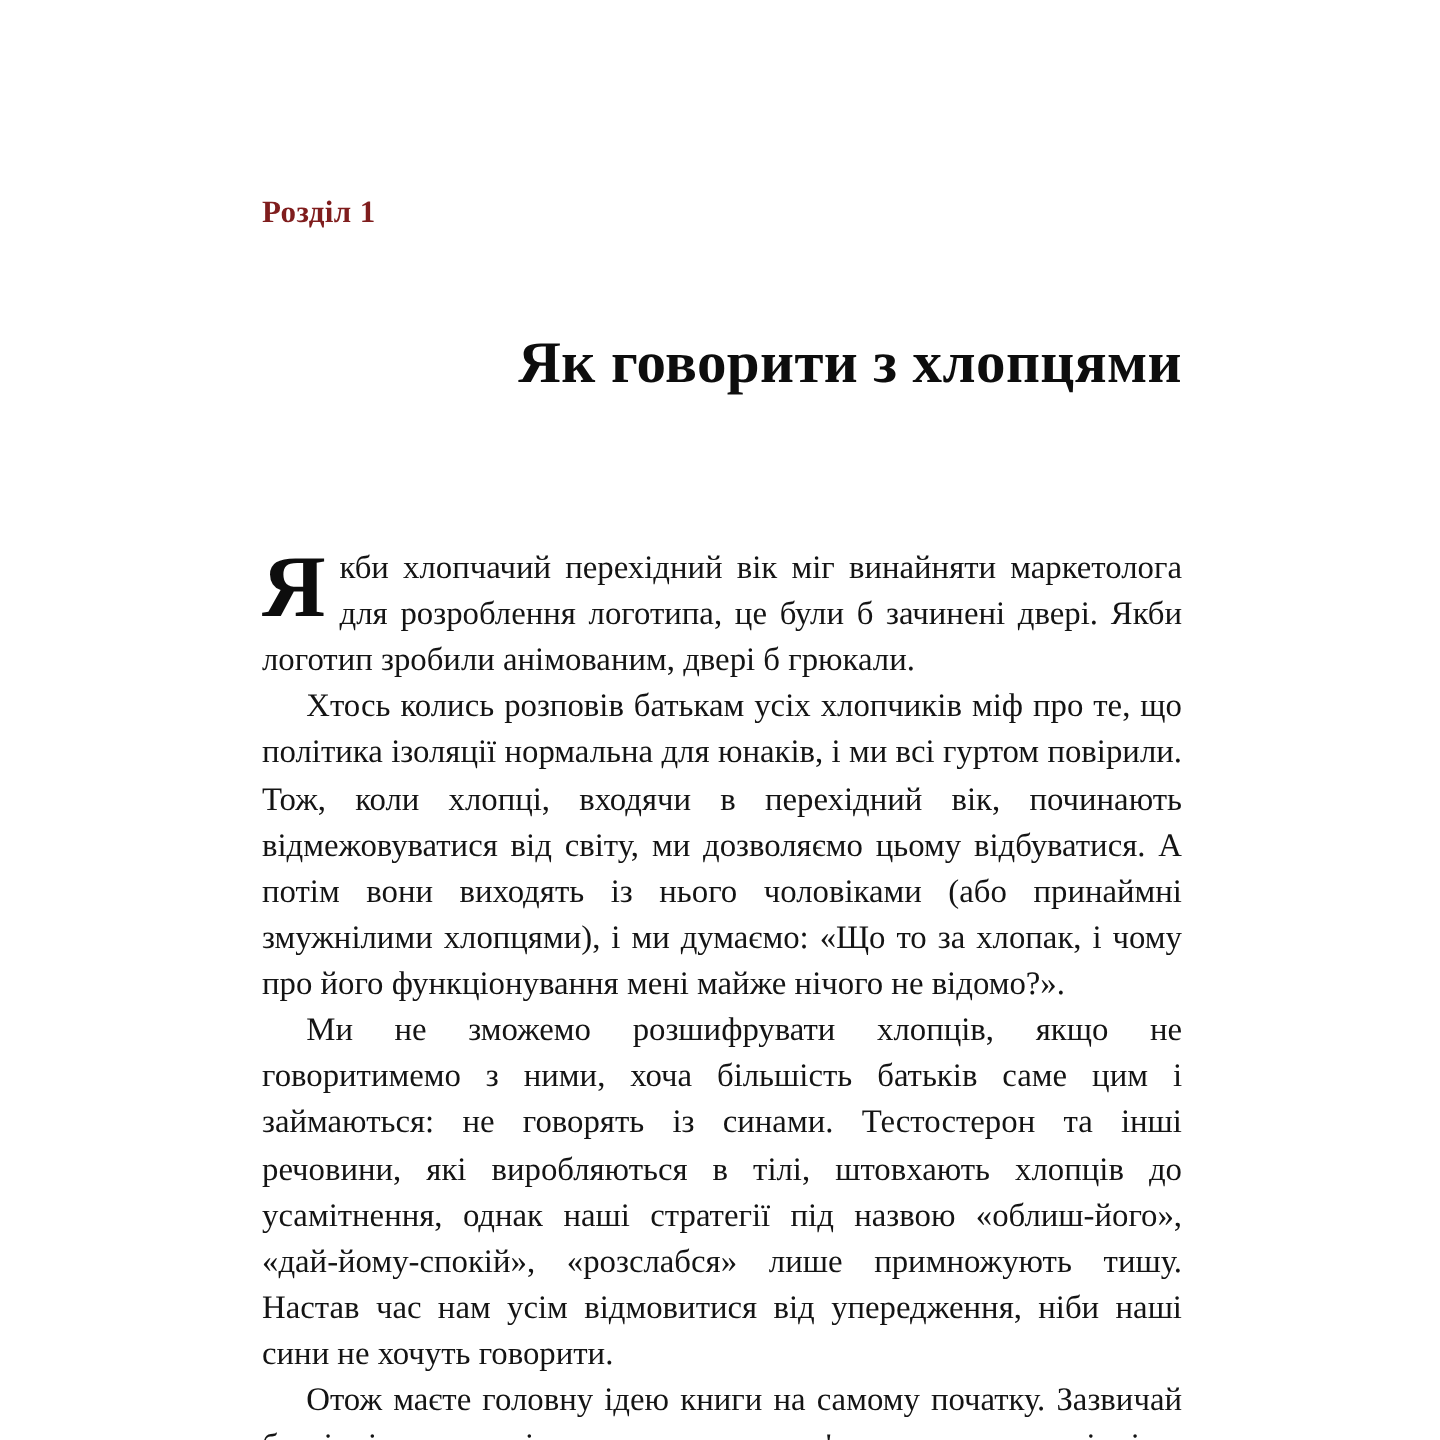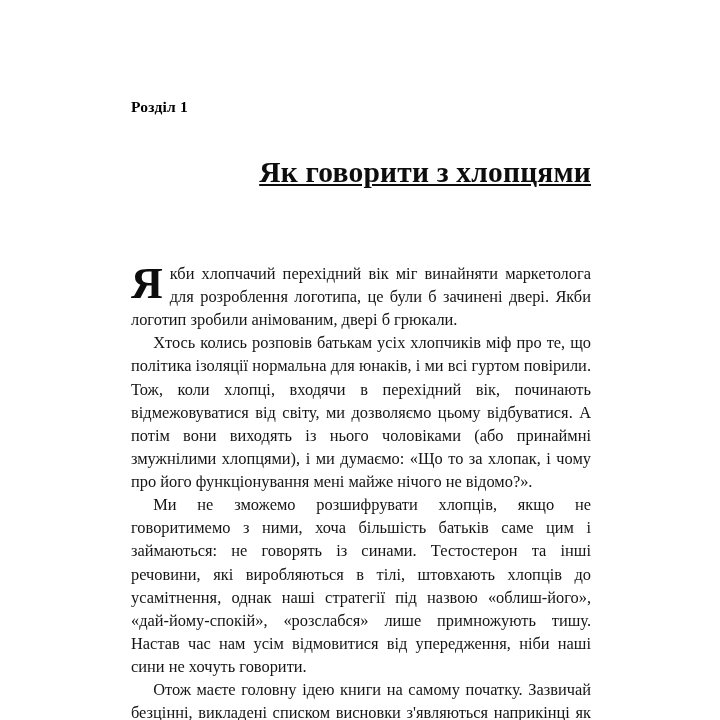--- a/index.html
+++ b/index.html
@@ -25,33 +25,32 @@
     position: absolute;
     left: 131px;
     top: 98px;
     width: 460px;
   }
   .chapter-label {
     font-family: "Liberation Serif", serif;
     font-weight: bold;
     font-size: 15.5px;
     letter-spacing: 0.2px;
-    color: #000000;
-    margin: 0 0 40px 0;
+    color: #7f1d1d;
+    margin: 0 0 50px 0;
   }
   .chapter-title {
     font-family: "Liberation Serif", serif;
     font-weight: bold;
     font-size: 29.5px;
     line-height: 1.15;
     letter-spacing: 0.2px;
     text-align: right;
     color: #0d0d0d;
     margin: 0;
-    text-decoration: underline;
   }
   .body-text {
     margin-top: 72px;
   }
   p.para {
     margin: 0;
     font-size: 16.4px;
     line-height: 1.41;
     text-align: justify;
     text-justify: inter-word;

